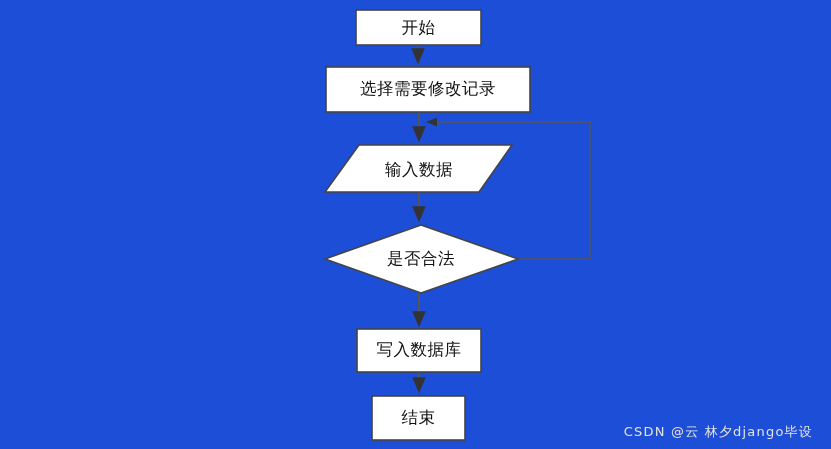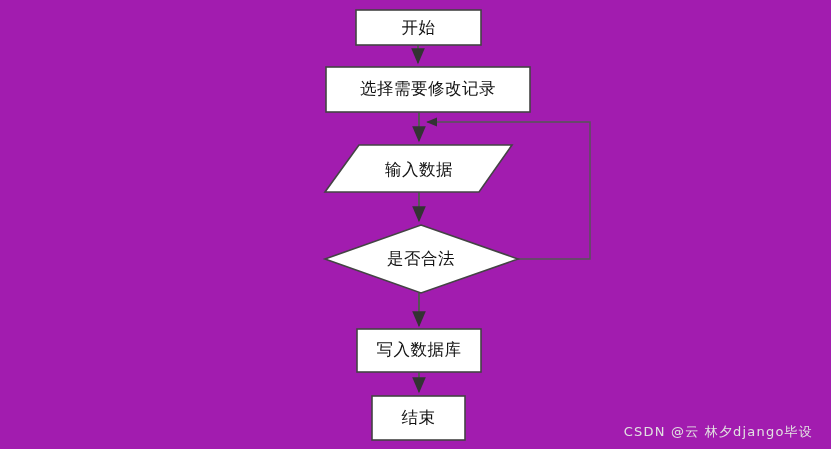--- a/index.html
+++ b/index.html
@@ -7,21 +7,21 @@
     padding: 0;
     background: #ffffff;
   }
   body {
     font-family: "DejaVu Sans", "Liberation Sans", sans-serif;
   }
   #canvas {
     position: relative;
     width: 831px;
     height: 449px;
-    background: #a21caf;
+    background: #1d4ed8;
     overflow: hidden;
   }
   #flow-svg {
     position: absolute;
     left: 0;
     top: 0;
     width: 831px;
     height: 449px;
   }
   .node-shape {

